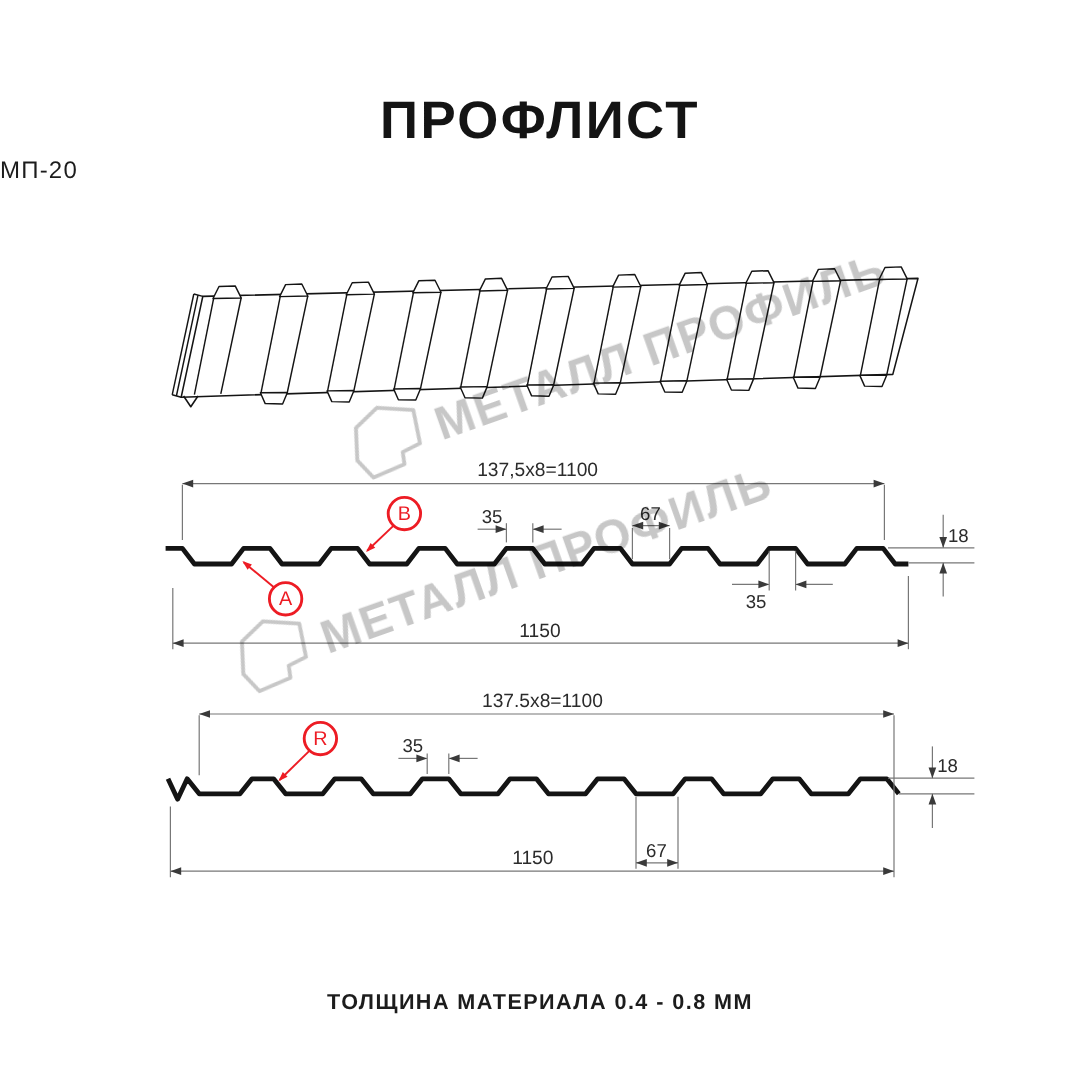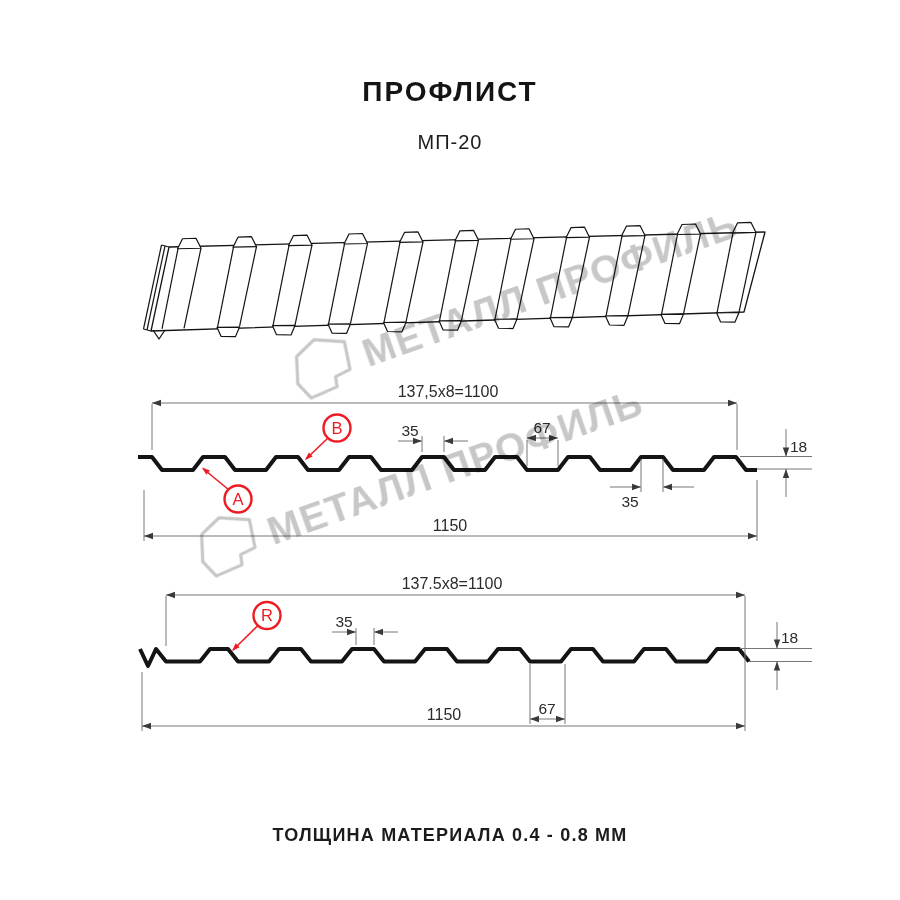--- a/index.html
+++ b/index.html
@@ -1,20 +1,20 @@
 <!DOCTYPE html>
 <html><head>
 <meta charset="utf-8">
 <style>
   html,body{margin:0;padding:0;background:#ffffff;}
   .stage{position:relative;width:900px;height:900px;background:#fff;overflow:hidden;
          font-family:"Liberation Sans",sans-serif;}
   .title{position:absolute;left:0;top:76px;width:900px;text-align:center;
-         font-size:28px;font-weight:700;letter-spacing:2px;color:#141414;}
-  .subtitle{position:absolute;left:0;top:131px;width:900px;text-align:center;
+         font-size:44px;font-weight:700;letter-spacing:2px;color:#141414;}
+  .subtitle{position:absolute;left:0;top:131px;width:900px;
          font-size:20px;font-weight:500;letter-spacing:1px;color:#1c1c1c;}
   .footer{position:absolute;left:0;top:825px;width:900px;text-align:center;
          font-size:18px;font-weight:600;letter-spacing:1.2px;color:#1c1c1c;}
   svg.canvas{position:absolute;left:0;top:0;}
   text.dim{font-family:"Liberation Sans",sans-serif;font-size:15.5px;fill:#2b2b2b;}
   text.dimlg{font-family:"Liberation Sans",sans-serif;font-size:16px;fill:#2b2b2b;}
   text.redlbl{font-family:"Liberation Sans",sans-serif;font-size:16.5px;font-weight:500;fill:#ed1c24;}
   text.wm{font-family:"Liberation Sans",sans-serif;font-size:39px;font-weight:700;
           letter-spacing:1.5px;fill:#c7c7c7;}
   #gwm{mix-blend-mode:multiply;}

